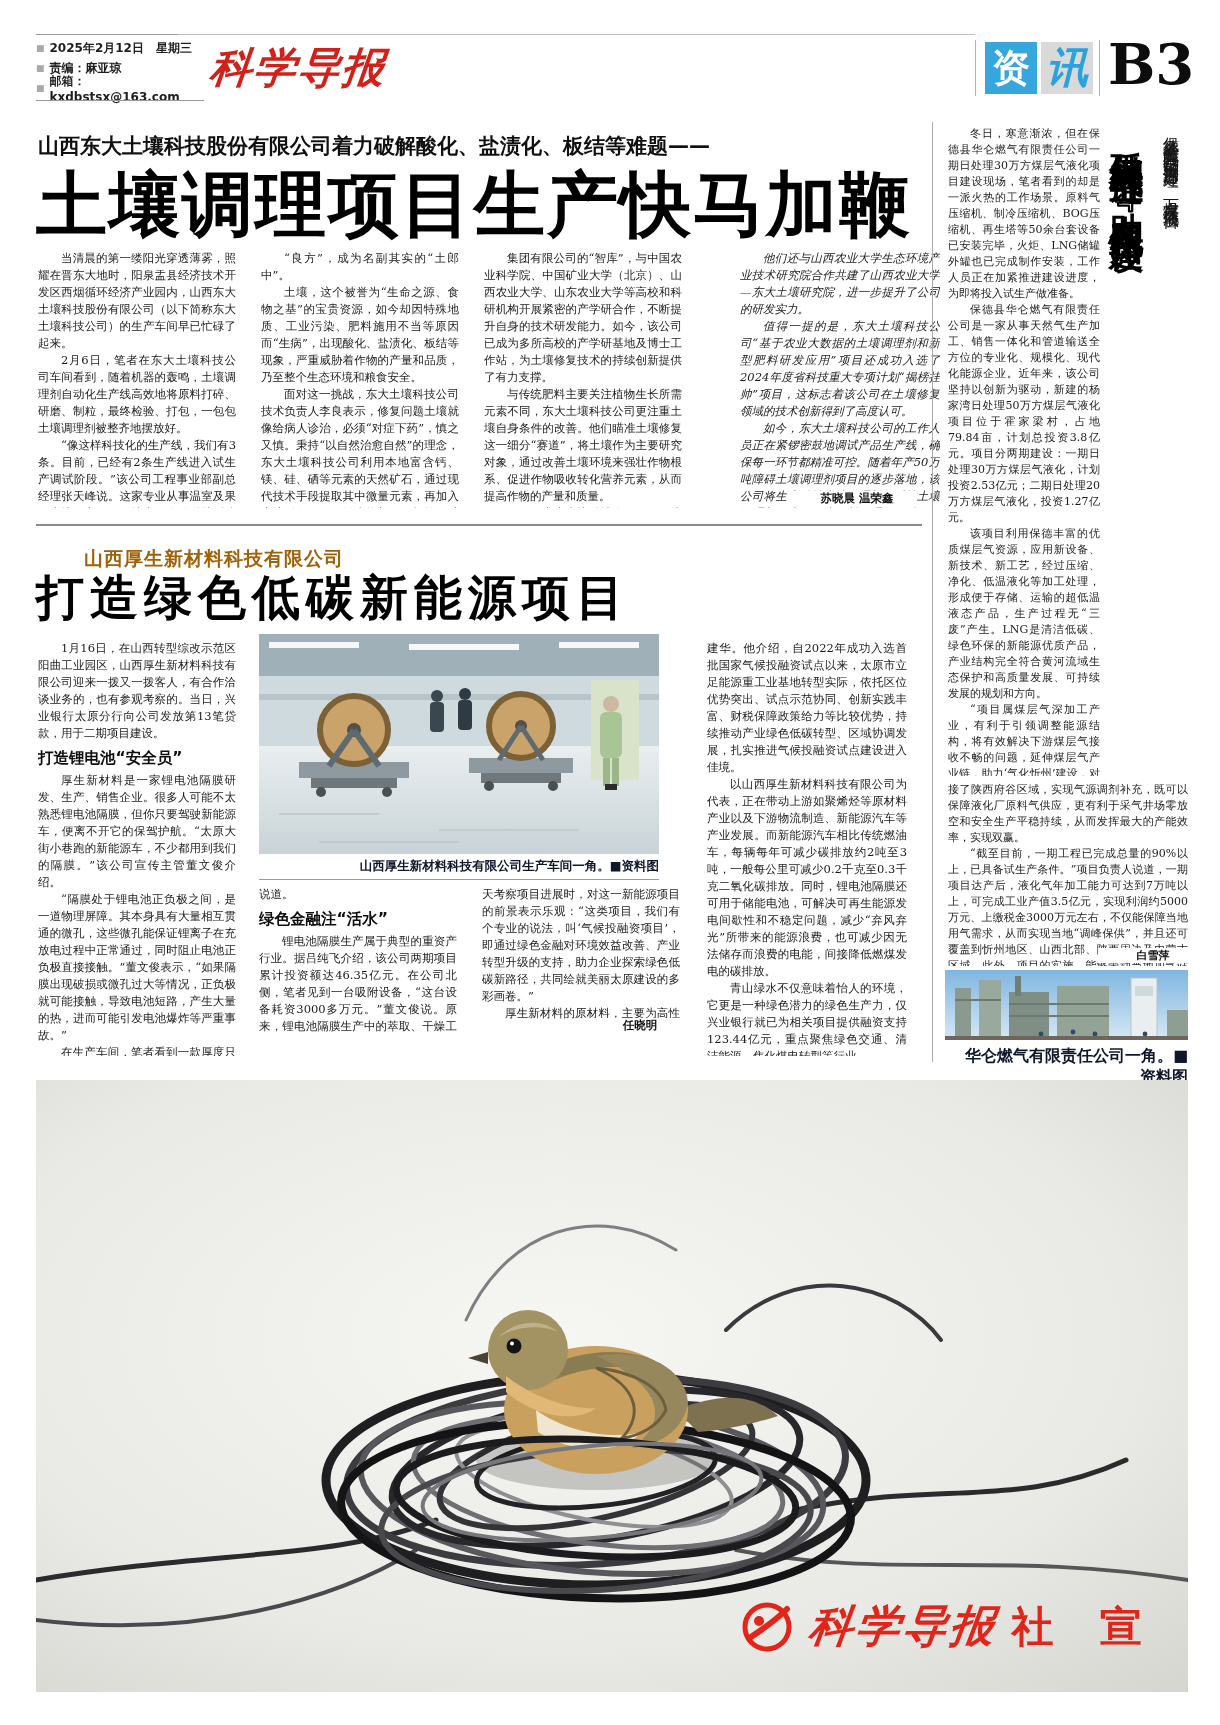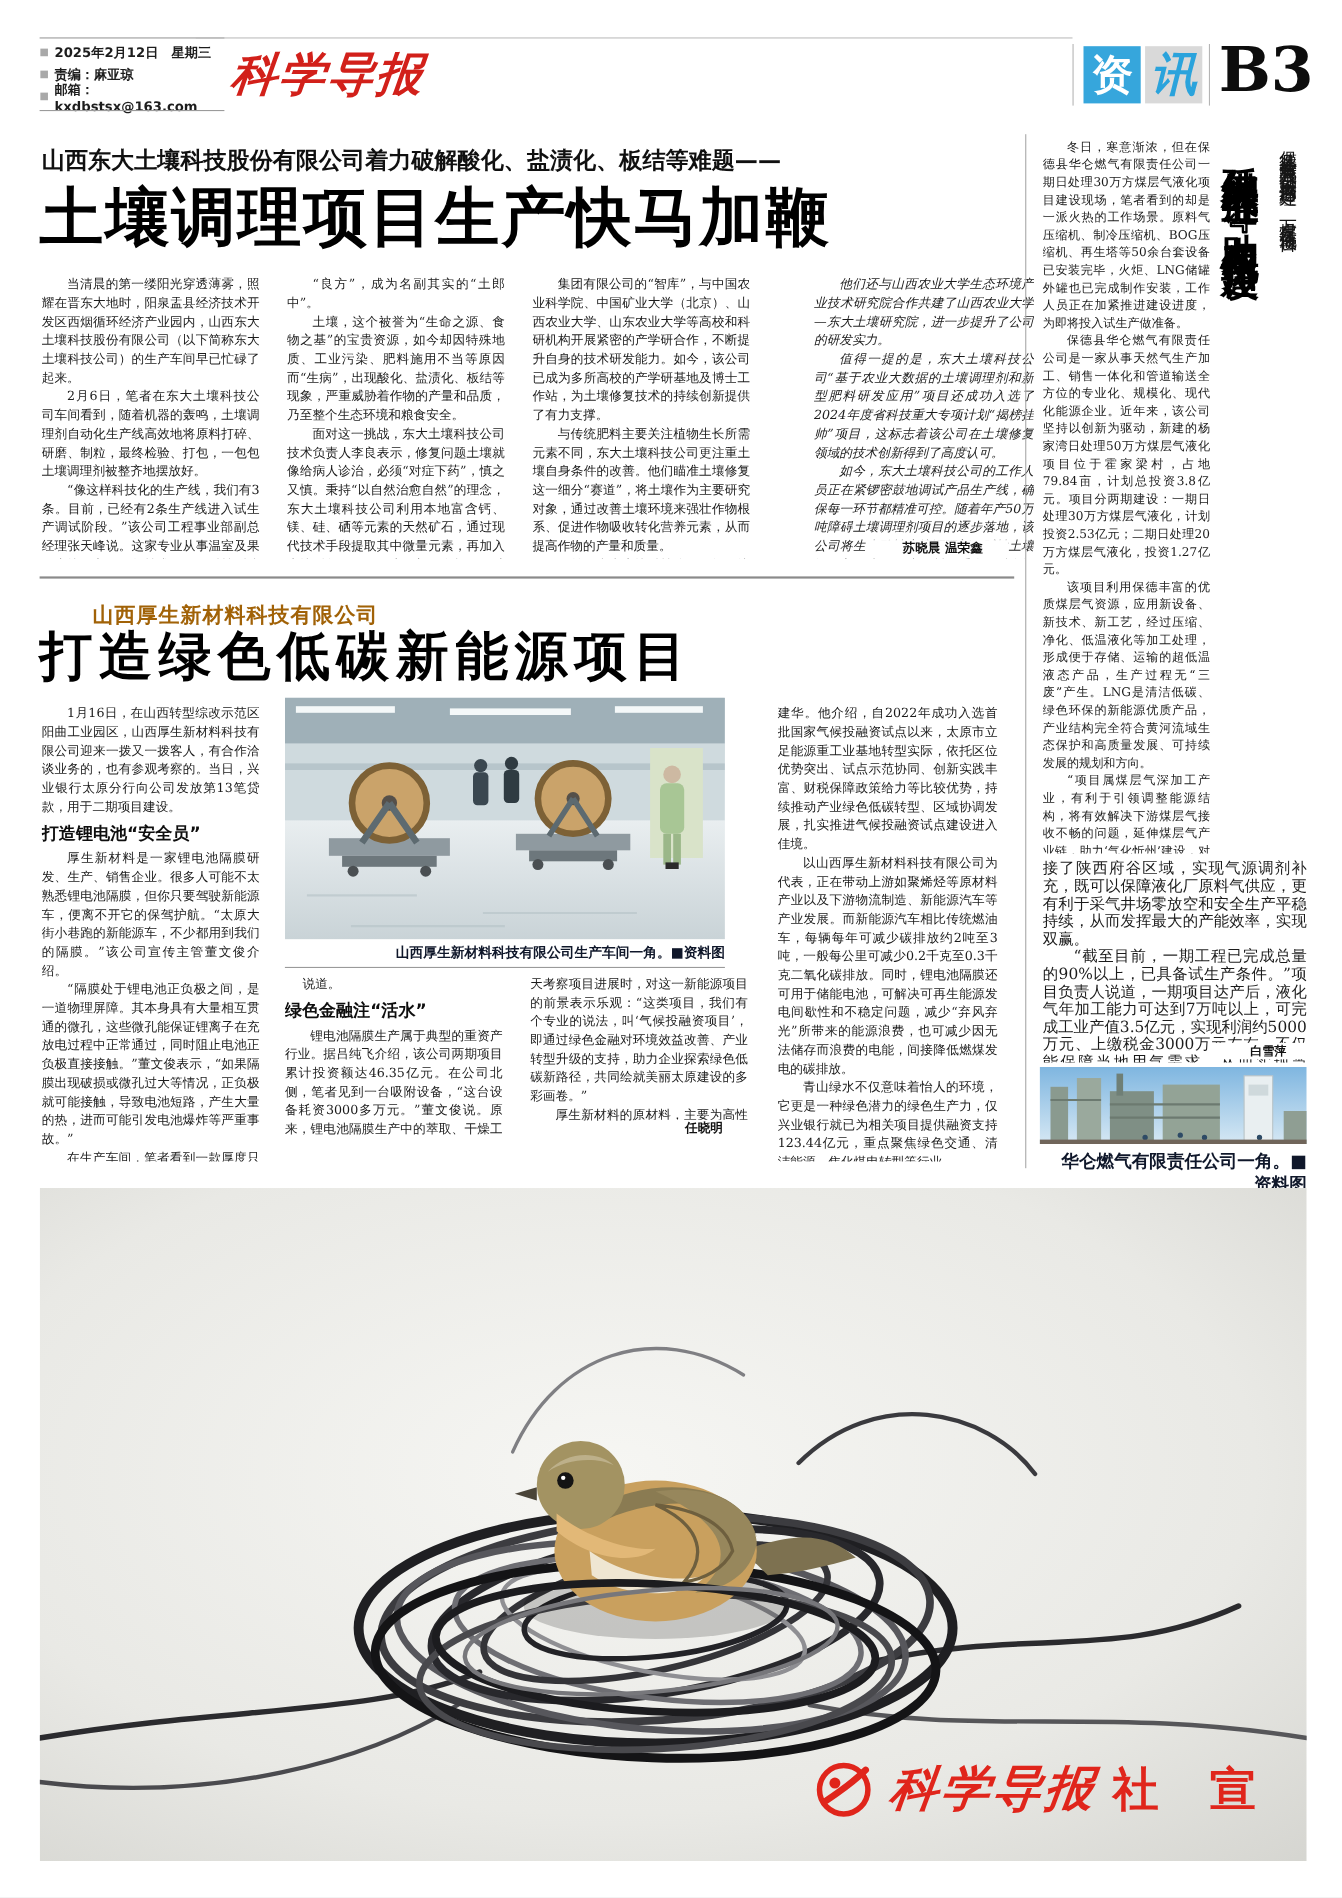--- a/index.html
+++ b/index.html
@@ -15,21 +15,21 @@
   .masthead{font-family:"DejaVu Serif","Liberation Serif",serif;font-style:italic;font-weight:bold;
             font-size:42px;color:#d2201a;transform:skewX(-6deg);letter-spacing:2px;white-space:nowrap;}
   .sec-box{width:52px;height:52px;display:flex;align-items:center;justify-content:center;
            font-family:"DejaVu Serif","Liberation Serif",serif;font-weight:bold;}
   .sec-zi{background:#36a6dc;color:#ffffff;font-size:38px;}
   .sec-xun{background:#d9d9d9;color:#2aa3dc;font-size:42px;font-style:italic;}
   .pageno{font-family:"DejaVu Serif","Liberation Serif",serif;font-weight:bold;font-size:56px;color:#0d0d0d;line-height:1;}
 
   
   .kicker1{font-size:21px;font-weight:bold;color:#101010;white-space:nowrap;}
-  .headline1{font-size:58px;font-weight:900;letter-spacing:2px;color:#000;white-space:nowrap;line-height:1.1;}
+  .headline1{font-size:71px;font-weight:900;letter-spacing:2px;color:#000;white-space:nowrap;line-height:1.1;}
   .bodycol{font-family:"DejaVu Serif","Liberation Serif",serif;font-size:11.5px;line-height:17px;
            text-align:justify;overflow:hidden;color:#1b1b1b;}
   .bodycol p{margin:0;text-indent:2em;}
   .byline-mask{position:absolute;background:#ffffff;font-family:"DejaVu Serif","Liberation Serif",serif;
                font-weight:bold;font-size:11.5px;text-align:center;padding-left:10px;color:#111;}
 
   
   .kicker2{font-size:19px;color:#a16207;font-weight:600;letter-spacing:1px;white-space:nowrap;margin-left:46px;}
   .headline2{font-family:"DejaVu Serif","Liberation Serif",serif;font-size:48px;font-weight:900;
              letter-spacing:6px;color:#000;white-space:nowrap;line-height:1.05;}
@@ -185,21 +185,21 @@
       <g stroke="#b9c6ca" stroke-width="2" opacity="0.7">
         <path d="M20 180 L120 180"></path>
           <path d="M180 196 L320 196"></path>
           <path d="M60 208 L200 208"></path>
       </g>
     </svg>
   </div>
   <div class="abs caption" style="left:259px;top:858px;width:400px;text-align:right;border-bottom:1px solid #9a9a9a;padding-bottom:4px;">山西厚生新材料科技有限公司生产车间一角。■资料图</div>
 
   <div class="abs bodycol" style="left:259px;top:886px;width:198px;height:150px;">
-    <p style="text-indent:0;margin-left:16px;">说道。</p>
+    <p style="text-indent:0;">说道。</p>
     <h4 class="subhead">绿色金融注“活水”</h4>
     <p>锂电池隔膜生产属于典型的重资产行业。据吕纯飞介绍，该公司两期项目累计投资额达46.35亿元。在公司北侧，笔者见到一台吸附设备，“这台设备耗资3000多万元。”董文俊说。原来，锂电池隔膜生产中的萃取、干燥工序，会产生挥发性二氯甲烷等气体。而该设备通过气相吸附技术，可有效捕捉这些气体，将其吸附回收率提升到99%以上。</p>
 
   </div>
   <div class="abs bodycol" style="left:482px;top:886px;width:198px;height:134px;">
     <p style="text-indent:0;">天考察项目进展时，对这一新能源项目的前景表示乐观：“这类项目，我们有个专业的说法，叫‘气候投融资项目’，即通过绿色金融对环境效益改善、产业转型升级的支持，助力企业探索绿色低碳新路径，共同绘就美丽太原建设的多彩画卷。”</p>
     <p>厚生新材料的原材料，主要为高性能的聚烯烃树脂，价格高昂。在现场可以看到，该公司的造粒线可将生产过程中的边角料、不合格品等回收再加工成颗粒原料，实现资源的循环利用，原材料的回收率可达80%以上。</p>
 
   </div>
   <div class="byline-mask" style="left:580px;top:1018px;width:100px;">任晓明</div>
@@ -217,21 +217,21 @@
     <p>冬日，寒意渐浓，但在保德县华仑燃气有限责任公司一期日处理30万方煤层气液化项目建设现场，笔者看到的却是一派火热的工作场景。原料气压缩机、制冷压缩机、BOG压缩机、再生塔等50余台套设备已安装完毕，火炬、LNG储罐外罐也已完成制作安装，工作人员正在加紧推进建设进度，为即将投入试生产做准备。</p>
     <p>保德县华仑燃气有限责任公司是一家从事天然气生产加工、销售一体化和管道输送全方位的专业化、规模化、现代化能源企业。近年来，该公司坚持以创新为驱动，新建的杨家湾日处理50万方煤层气液化项目位于霍家梁村，占地79.84亩，计划总投资3.8亿元。项目分两期建设：一期日处理30万方煤层气液化，计划投资2.53亿元；二期日处理20万方煤层气液化，投资1.27亿元。</p>
     <p>该项目利用保德丰富的优质煤层气资源，应用新设备、新技术、新工艺，经过压缩、净化、低温液化等加工处理，形成便于存储、运输的超低温液态产品，生产过程无“三废”产生。LNG是清洁低碳、绿色环保的新能源优质产品，产业结构完全符合黄河流域生态保护和高质量发展、可持续发展的规划和方向。</p>
     <p>“项目属煤层气深加工产业，有利于引领调整能源结构，将有效解决下游煤层气接收不畅的问题，延伸煤层气产业链，助力‘气化忻州’建设，对缓解供需压力、改善人居环境、打造绿色物流、助力实现‘双碳’目标和黄河流域高质量发展目标有较大的推动作用。”项目负责人介绍道。</p>
 
   </div>
 
   <div class="abs v-headline" style="left:1104px;top:124px;height:680px;">延伸煤层气产业链　助力『气化忻州』建设</div>
   <div class="abs v-subtitle" style="left:1160px;top:124px;height:560px;">保德县华仑燃气有限责任公司杨家湾日处理50万方煤层气液化项目</div>
 
-  <div class="abs bodycol" style="left:948px;top:782px;width:240px;height:184px;font-size:14px;line-height:16px;">
+  <div class="abs bodycol" style="left:948px;top:782px;width:240px;height:184px;font-size:11px;line-height:16px;">
     <p style="text-indent:0;">接了陕西府谷区域，实现气源调剂补充，既可以保障液化厂原料气供应，更有利于采气井场零放空和安全生产平稳持续，从而发挥最大的产能效率，实现双赢。</p>
     <p>“截至目前，一期工程已完成总量的90%以上，已具备试生产条件。”项目负责人说道，一期项目达产后，液化气年加工能力可达到7万吨以上，可完成工业产值3.5亿元，实现利润约5000万元、上缴税金3000万元左右，不仅能保障当地用气需求，从而实现当地“调峰保供”，并且还可覆盖到忻州地区、山西北部、陕西周边及内蒙古区域。此外，项目的实施、能够带动当地加气站的建设运营。</p>
 
   </div>
   <div class="byline-mask" style="left:1098px;top:948px;width:90px;font-size:11px;">白雪萍</div>
 
   <div class="abs" style="left:945px;top:970px;width:243px;height:70px;overflow:hidden;">
     <svg width="243" height="70" viewBox="0 0 243 70">
       <defs>
         <linearGradient id="sky" x1="0" y1="0" x2="0" y2="1">

